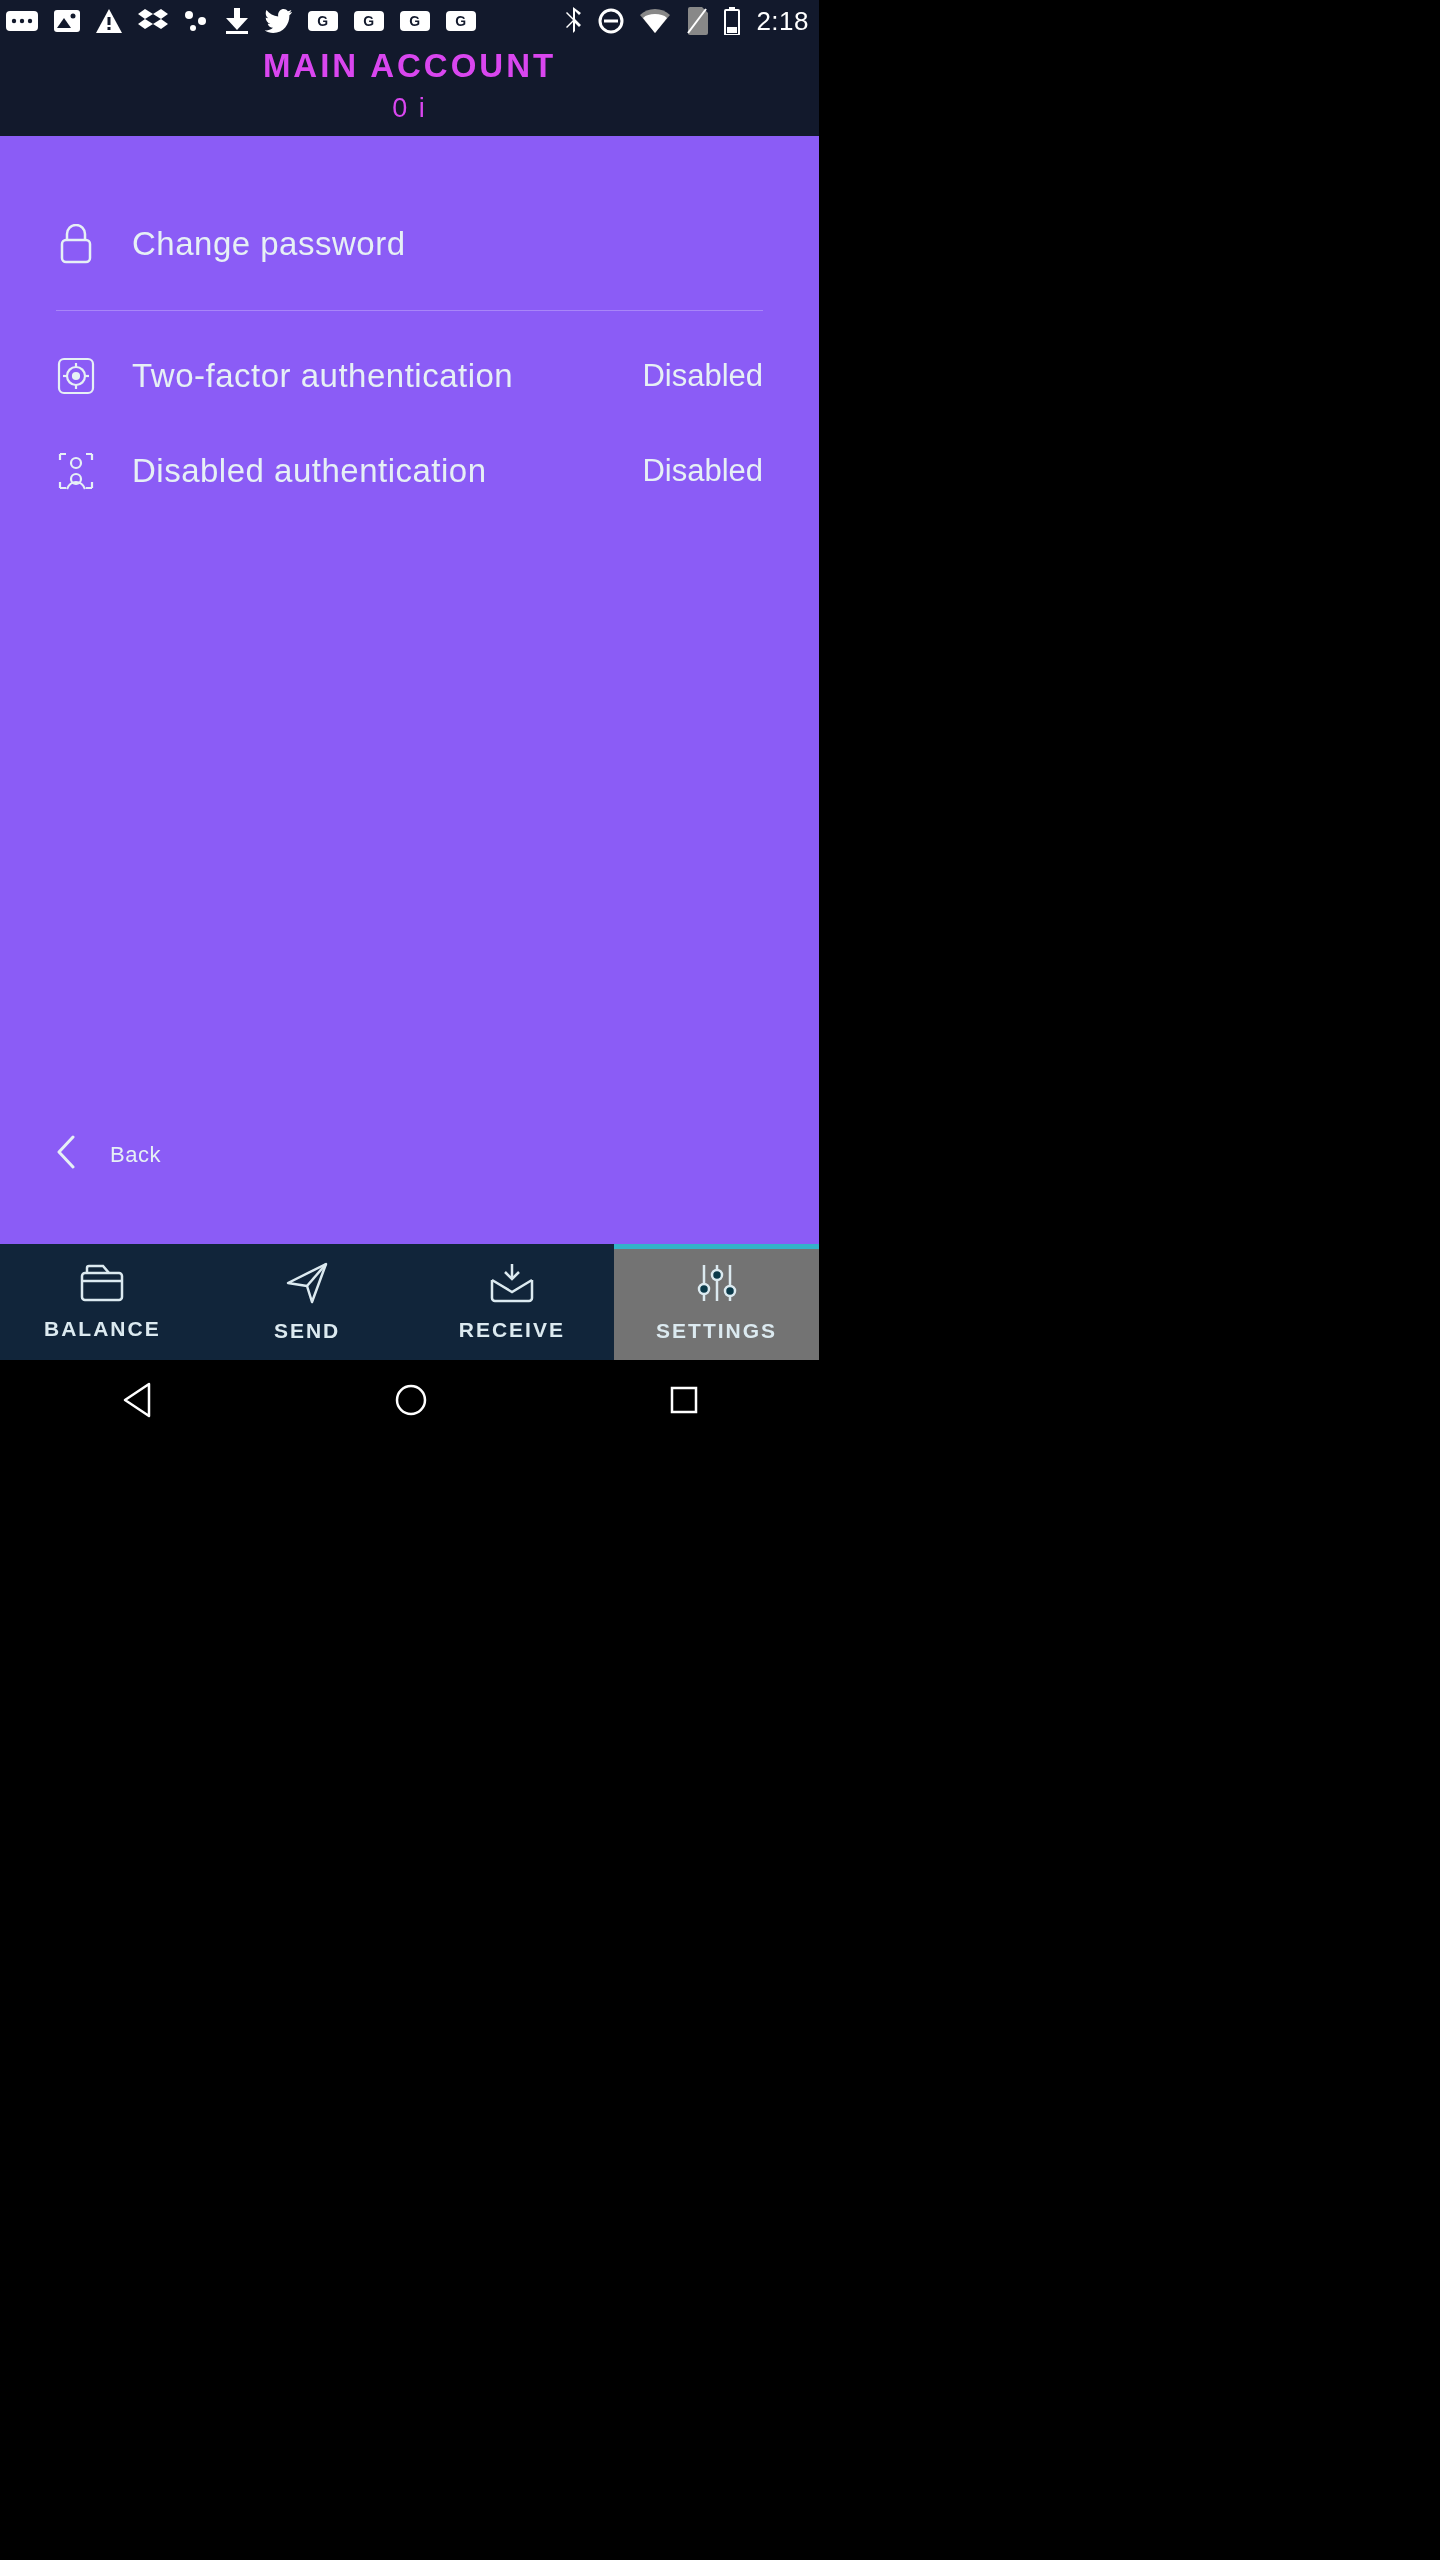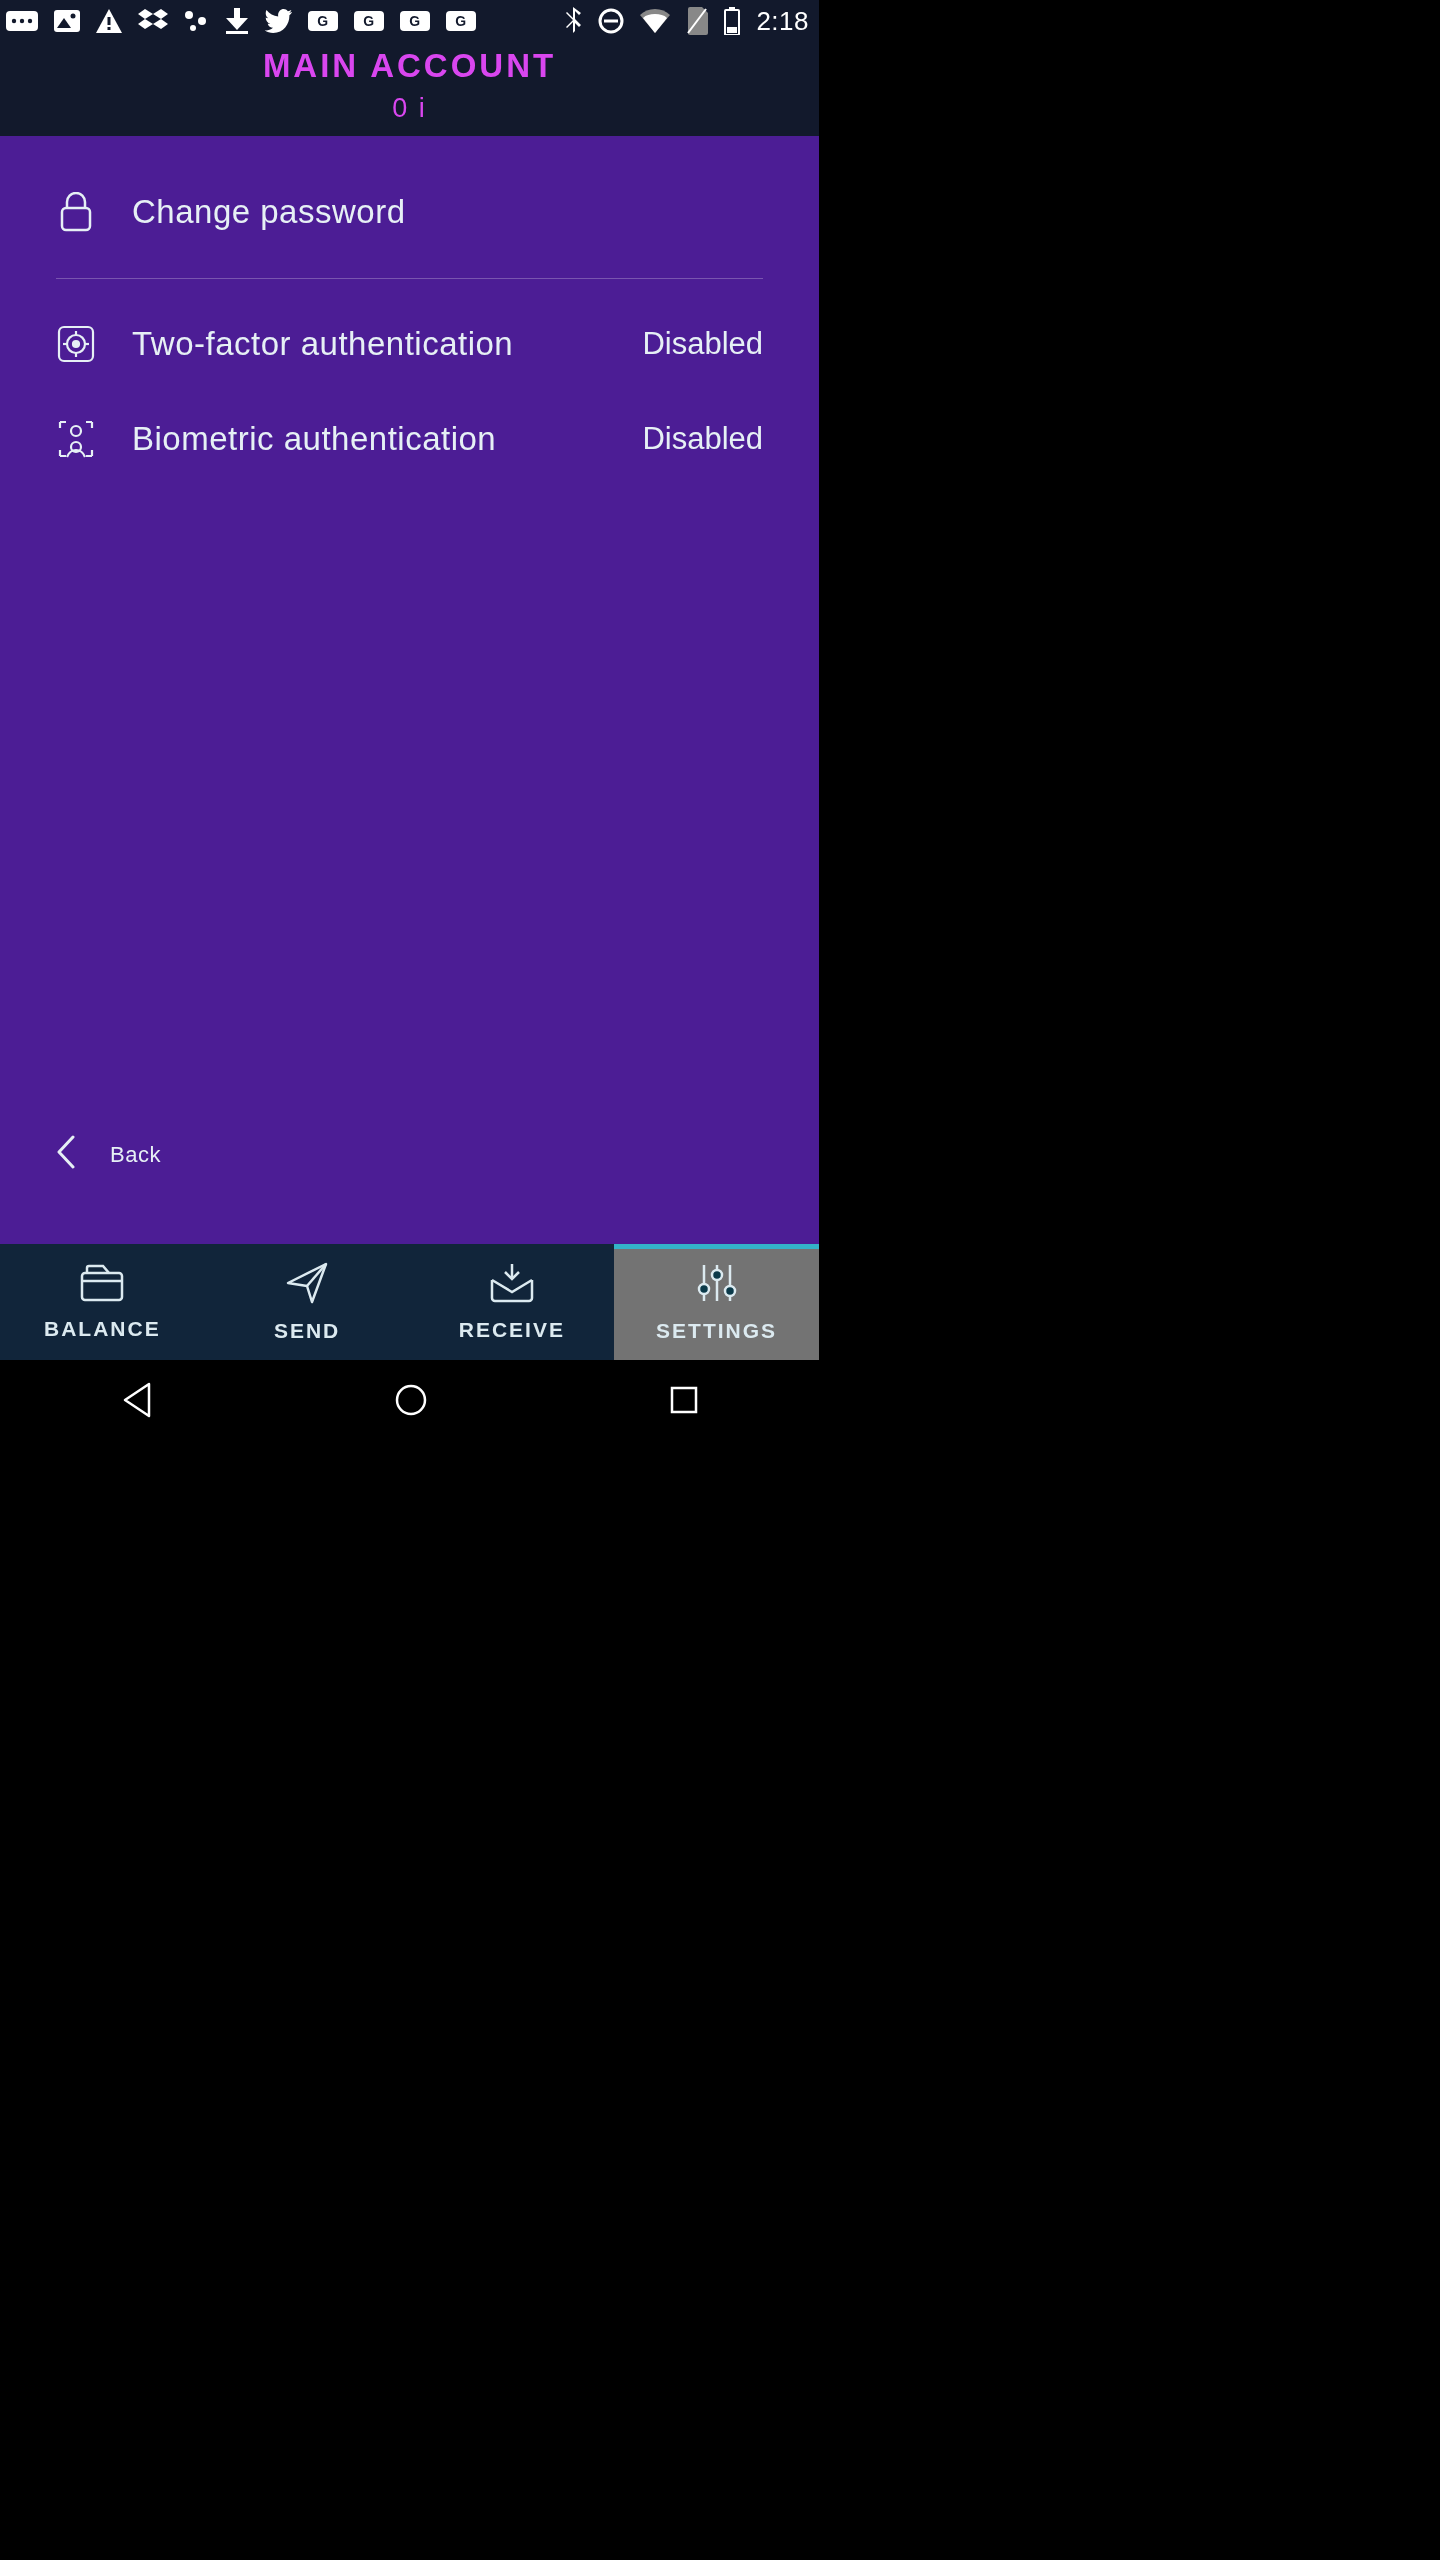--- a/index.html
+++ b/index.html
@@ -50,24 +50,24 @@
   }
   .header .subtitle {
     margin-top: 8px;
     font-size: 27px;
     letter-spacing: 2px;
     font-weight: 500;
   }
 
   .app-body {
     flex: 1;
-    background: #4c1d95;
+    background: #8b5cf6;
     display: flex;
     flex-direction: column;
-    padding-top: 28px;
+    padding-top: 60px;
     position: relative;
   }
 
   .settings-list {
     display: flex;
     flex-direction: column;
   }
 
   .setting-row {
     display: flex;
@@ -271,21 +271,21 @@
       <div class="setting-row">
         <span class="icon-slot">
           <svg width="38" height="40" viewBox="0 0 38 40" fill="none" stroke="#e6f0f5" stroke-width="2.2">
             <path d="M3 3h6M3 3v6M35 3h-6M35 3v6"></path>
             <circle cx="19" cy="12" r="5"></circle>
             <path d="M35 37h-6M35 37v-6M3 37h6M3 37v-6"></path>
             <circle cx="19" cy="28" r="5"></circle>
             <path d="M10 38c2-5 6-7 9-7s7 2 9 7"></path>
           </svg>
         </span>
-        <span class="label">Biometric authentication</span>
+        <span class="label">Disabled authentication</span>
         <span class="status">Disabled</span>
       </div>
 
     </div>
 
     <div class="back-row">
       <span>
         <svg width="20" height="34" viewBox="0 0 20 34" fill="none" stroke="#e6f0f5" stroke-width="3" stroke-linecap="round" stroke-linejoin="round">
             <polyline points="17,2 3,17 17,32"></polyline>
           </svg>

